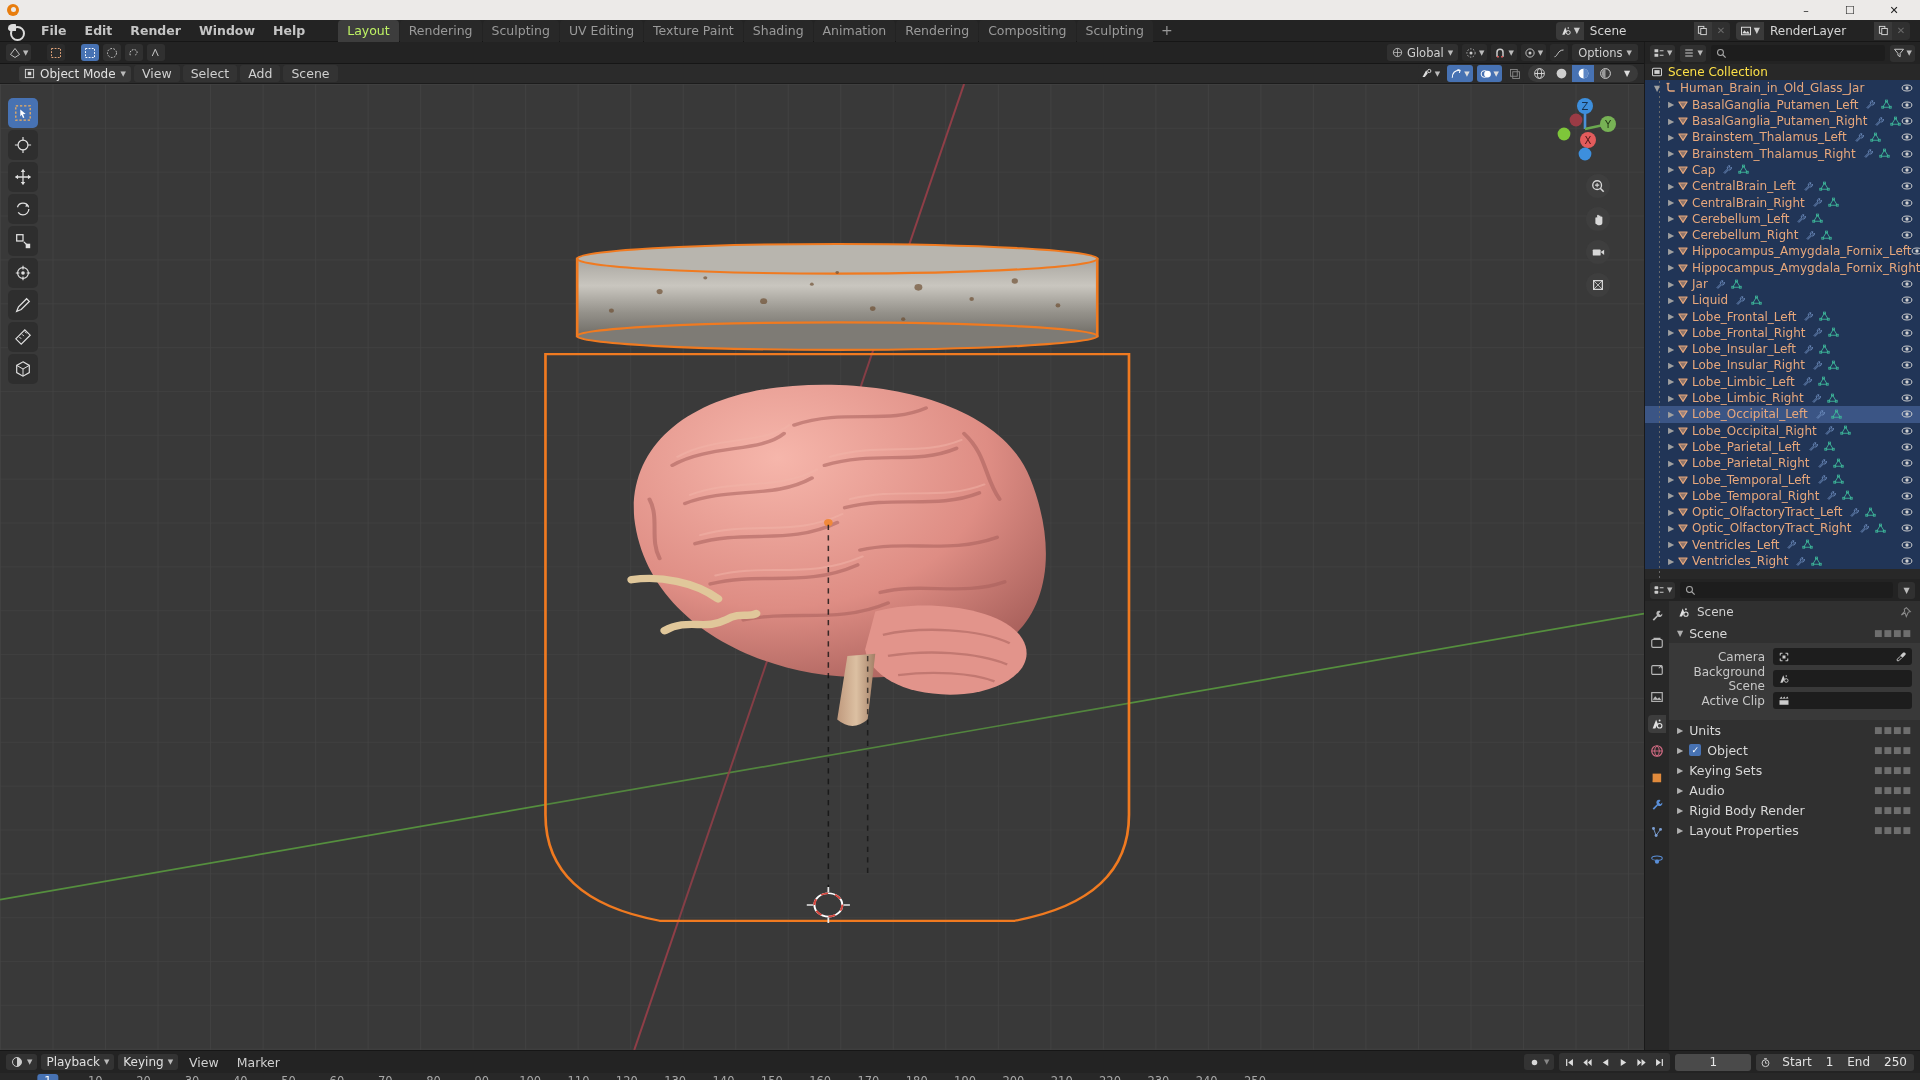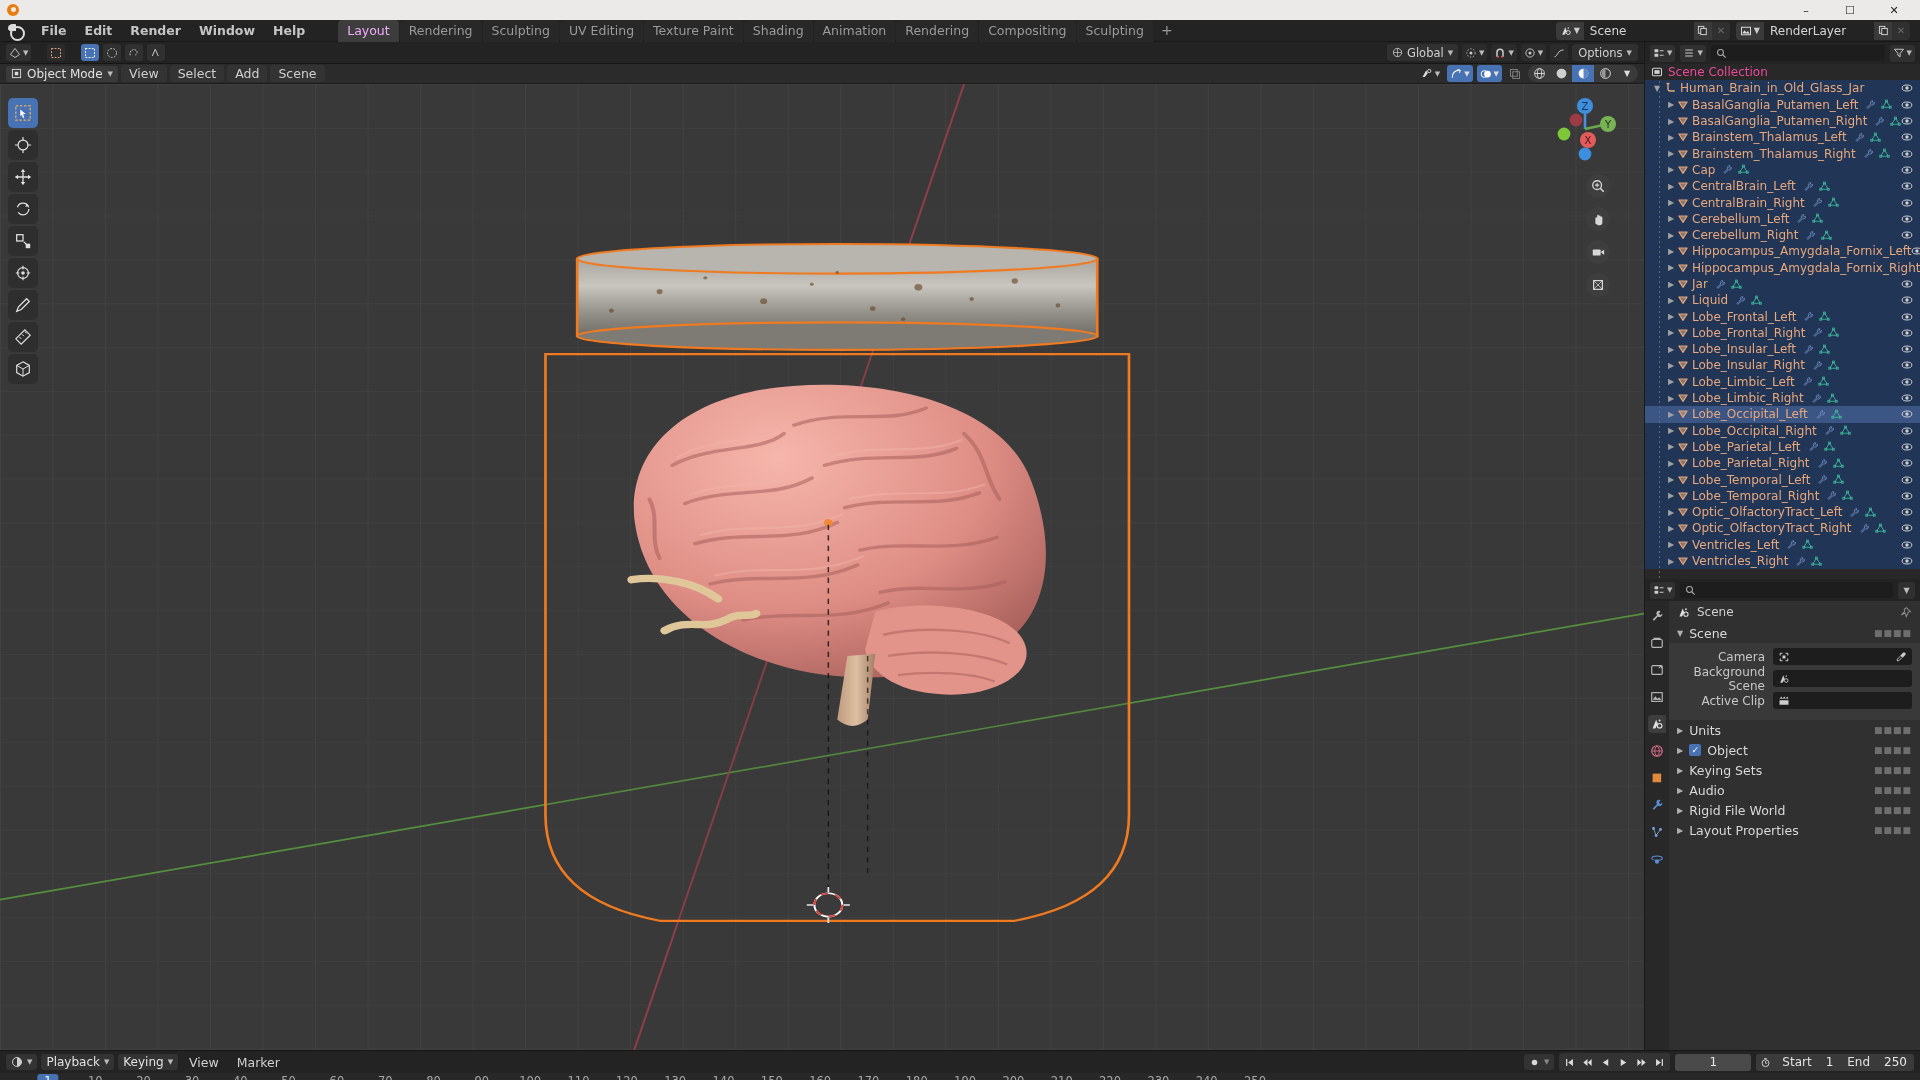--- a/index.html
+++ b/index.html
@@ -24,21 +24,21 @@
     border-bottom:1px solid #161616; }
   .blender-icon { width:16px; height:16px; margin:0 8px 0 4px; position:relative; flex:0 0 auto;}
   .blender-icon:before { content:""; position:absolute; left:2px; top:3px; width:11px; height:11px;
     border-radius:50%; border:2px solid #dcdcdc; }
   .blender-icon:after { content:""; position:absolute; left:0px; top:1px; width:8px; height:7px;
     background:#dcdcdc; border-radius:60% 10% 0 40%; }
   .menu-item { padding:2px 9px; color:#c5c5c5; font-size:12.5px; border-radius:3px; line-height:16px;font-weight:bold;}
   .wstabs { display:flex; align-items:center; margin-left:24px; gap:1px; }
   .wstab { padding:3px 9px 4px; color:#9a9a9a; font-size:12.5px; border-radius:4px 4px 0 0;
     background:#282828; line-height:15px; }
-  .wstab.active { background:#3d3d3d; color:#f0abfc; }
+  .wstab.active { background:#3d3d3d; color:#bef264; }
   .wstab.plus { background:transparent; color:#9a9a9a; padding:3px 7px; font-size:14px;}
   .topbar-right { margin-left:auto; display:flex; align-items:center; gap:6px; padding-right:6px;}
   .datablock { display:flex; align-items:center; background:#2b2b2b; border-radius:4px; height:18px;
     overflow:hidden; }
   .db-icon { display:flex; align-items:center; gap:2px; background:#3a3a3a; height:18px; padding:0 4px;}
   .db-name { background:#232323; padding:0 10px 0 6px; height:18px; line-height:18px; font-size:12px;
     color:#d6d6d6; min-width:110px; }
   .db-btn { width:18px; height:18px; background:#3a3a3a; display:flex; align-items:center;
     justify-content:center; font-size:10px; color:#d0d0d0; }
   .db-btn.dim { color:#6b6b6b; background:#303030; }
@@ -58,21 +58,21 @@
   .sep { width:8px; }
   .pivot-sel { display:flex; align-items:center; background:#303030; border-radius:3px; height:17px;
     padding:0 5px; gap:4px; font-size:11.5px; color:#d0d0d0;}
   .opt-btn { margin-left:auto; display:flex; align-items:center; background:#303030; border-radius:3px;
     height:17px; padding:0 6px; gap:4px; font-size:11.5px; color:#d0d0d0; }
 
   
   .vp-header { height:20px; background:#2b2b2b; display:flex; align-items:center; gap:3px;
     padding:0 6px; border-bottom:1px solid #1c1c1c; }
   .mode-sel { display:flex; align-items:center; background:#3a3a3a; border-radius:3px; height:16px;
-    padding:0 5px; gap:5px; font-size:12px; color:#e0e0e0; }
+    padding:0 5px; gap:5px; font-size:12px; color:#e0e0e0;margin-left:13px; }
   .vp-menu { padding:1px 8px; font-size:12.5px; color:#d0d0d0; border-radius:3px; background:#333; }
   .vp-right { margin-left:auto; display:flex; align-items:center; gap:4px; }
   .shade-grp { display:flex; background:#3a3a3a; border-radius:9px; overflow:hidden; height:17px; }
   .shade-b { width:22px; display:flex; align-items:center; justify-content:center; }
   .shade-b.on { background:#4772b3; }
 
   
   .viewport { position:relative; height:calc(100% - 42px); background:#393939; overflow:hidden; }
   .vp-overlay-text { position:absolute; left:46px; top:16px; font-size:12.5px; color:#d6d6d6;
     text-shadow:0 0 3px #000; line-height:17px; pointer-events:none;}
@@ -87,21 +87,21 @@
 
   
   .rightcol { width:276px; flex:0 0 276px; background:#303030; display:flex; flex-direction:column;
     border-left:1px solid #1a1a1a; }
   .out-header { height:22px; background:#232323; display:flex; align-items:center; gap:5px;
     padding:0 5px; }
   .out-search { flex:1 1 auto; height:16px; background:#1d1d1d; border-radius:3px; display:flex;
     align-items:center; padding:0 5px; }
   .out-body { height:515px; background:#282828; overflow:hidden; position:relative; font-size:12px; }
   .out-row { height:16.3px; display:flex; align-items:center; padding-left:6px; white-space:nowrap; }
-  .out-row.sc { background:#282828; color:#ec4899; }
+  .out-row.sc { background:#282828; color:#fde047; }
   .out-row.sel-bg { background:#213557; }
   .out-row.active { background:#3b5585; }
   .tri { width:12px; font-size:8px; color:#a0a0a0; display:flex; align-items:center;
     justify-content:center; flex:0 0 12px; }
   .obj-name { color:#e8a87c; margin-left:3px; }
   .row-icons { display:flex; gap:5px; margin-left:7px; align-items:center; }
   .eye { margin-left:auto; margin-right:7px; }
   .indent { width:14px; flex:0 0 14px; }
   .dashline { position:absolute; left:14px; top:17px; bottom:0; width:1px;
     background:repeating-linear-gradient(#6a6a6a 0 2px, transparent 2px 5px); }
@@ -1675,21 +1675,21 @@
                 <span>Keying Sets</span>
                 <span class="dots">■■■■</span>
               </div>
               <div class="panel-hdr" style="height: 20px;">
                 <span style="font-size:8px;color:#b0b0b0">▶</span>
                 <span>Audio</span>
                 <span class="dots">■■■■</span>
               </div>
               <div class="panel-hdr" style="height: 20px;">
                 <span style="font-size:8px;color:#b0b0b0">▶</span>
-                <span>Rigid File World</span>
+                <span>Rigid Body Render</span>
                 <span class="dots">■■■■</span>
               </div>
               <div class="panel-hdr" style="height: 20px;">
                 <span style="font-size:8px;color:#b0b0b0">▶</span>
                 <span>Layout Properties</span>
                 <span class="dots">■■■■</span>
               </div>
             </div>
         </div>
       </div>

